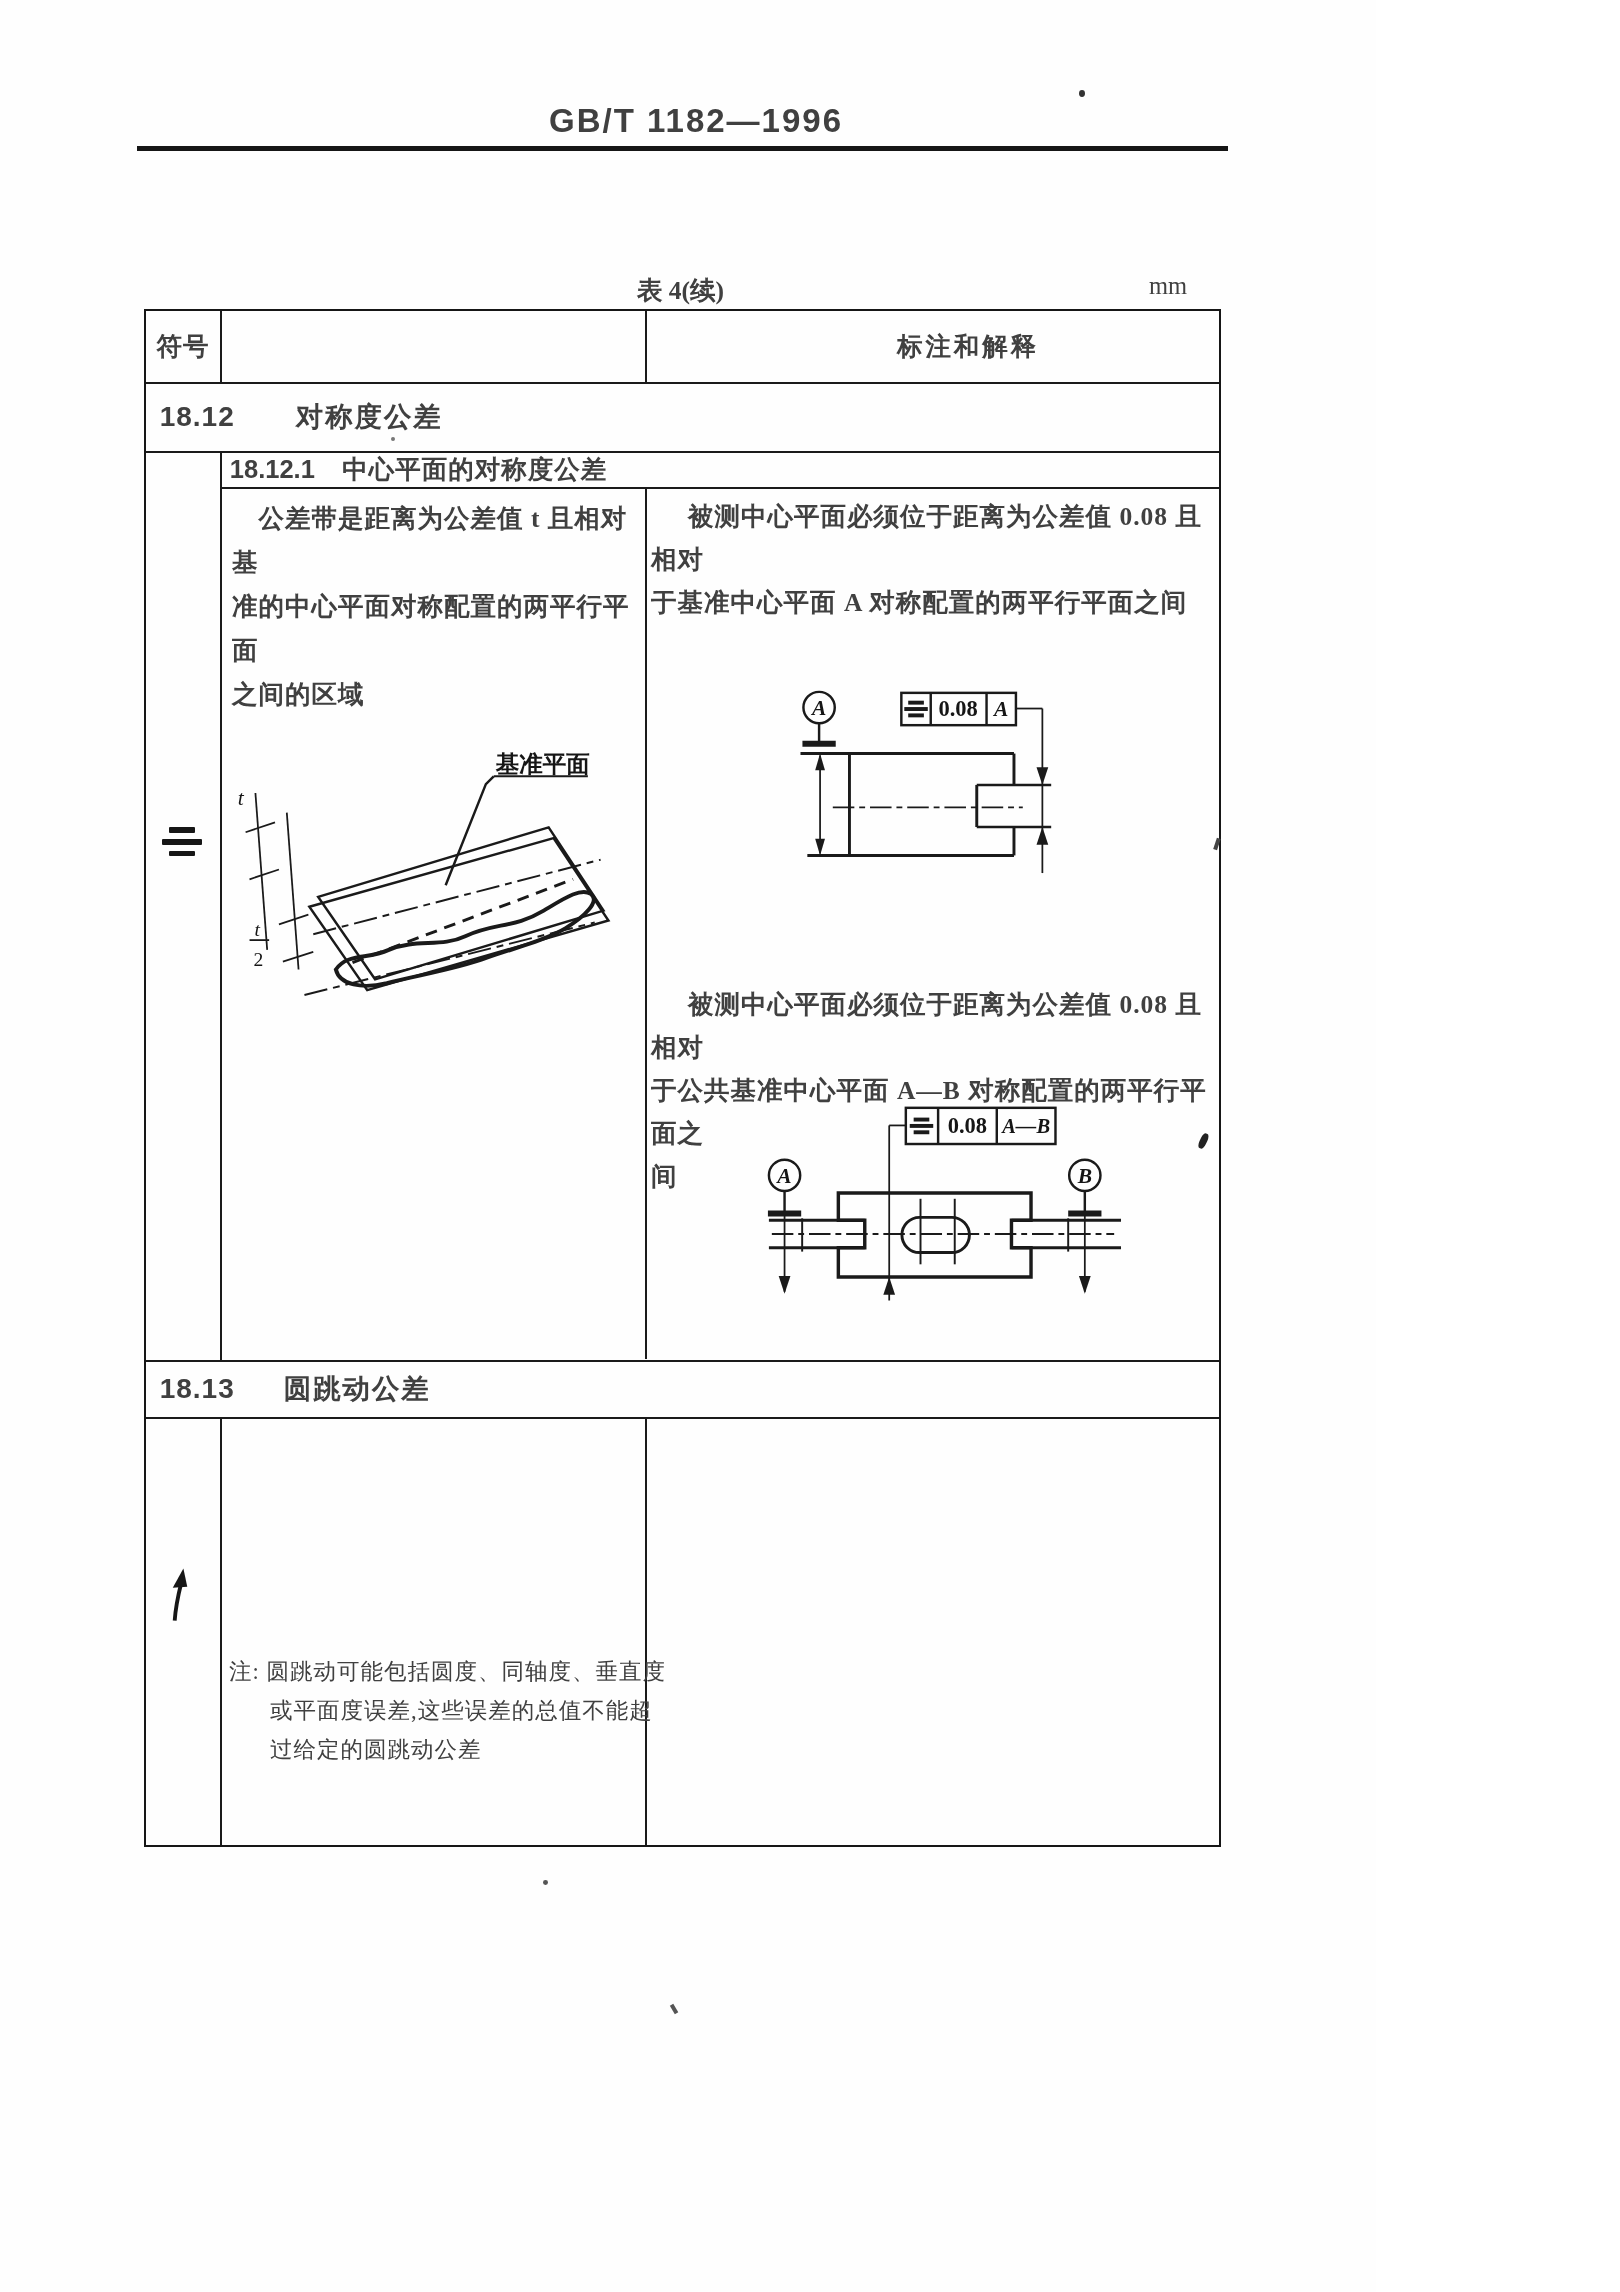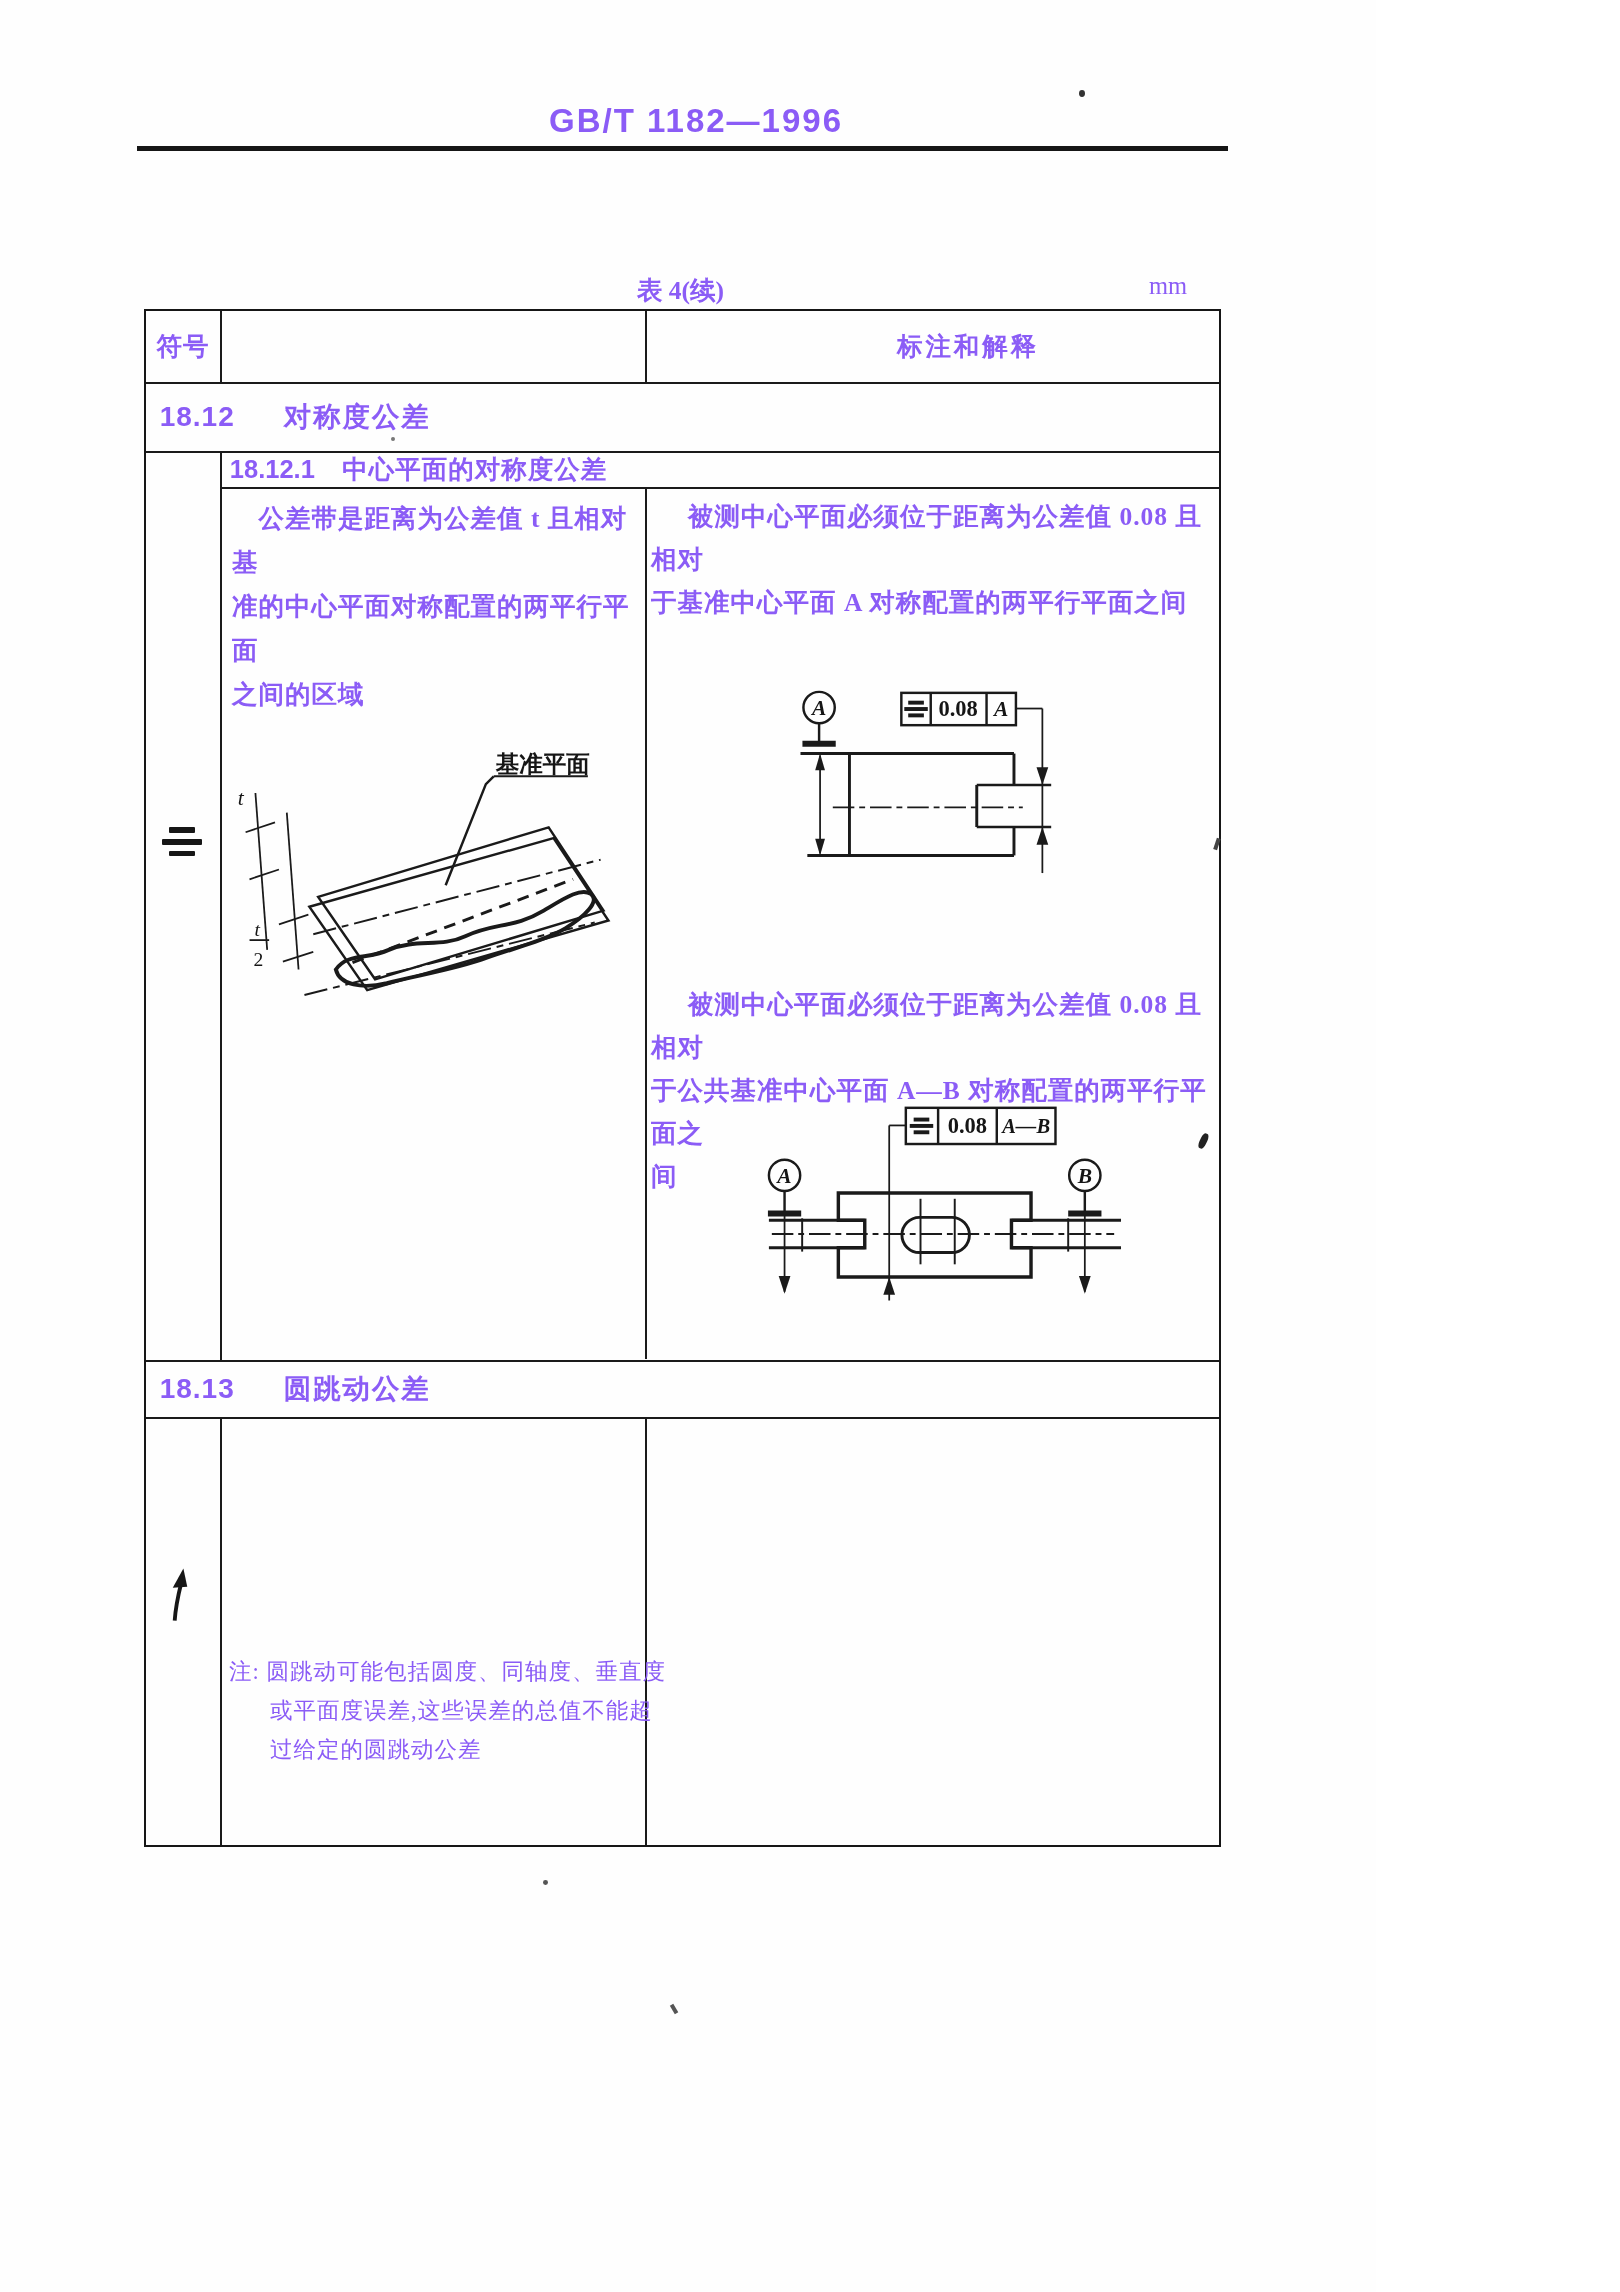--- a/index.html
+++ b/index.html
@@ -1,17 +1,17 @@
 <!DOCTYPE html>
 <html><head>
 <meta charset="utf-8">
 <style>
   html,body{margin:0;padding:0;background:#ffffff;}
   .page{position:relative;width:1376px;height:2293px;background:#fefefe;overflow:hidden;
-        font-family:"Liberation Serif","DejaVu Sans",serif;color:#8b5cf6;}
+        font-family:"Liberation Serif","DejaVu Sans",serif;color:#404040;}
   .abs{position:absolute;}
   .hline{position:absolute;height:2px;background:#1a1a1a;}
   .vline{position:absolute;width:2px;background:#1a1a1a;}
   .std-code{position:absolute;left:549px;top:102px;width:294px;text-align:center;
             font-size:33px;font-weight:bold;letter-spacing:2px;font-family:"Liberation Sans","DejaVu Sans",sans-serif;}
   .rule{position:absolute;left:137px;top:146px;width:1091px;height:4.9px;background:#161616;}
   .caption{position:absolute;left:144px;top:273px;width:1073px;text-align:center;
            font-size:25.5px;font-weight:bold;}
   .unit{position:absolute;left:1149px;top:272px;font-size:24.5px;}
   .tbl{position:absolute;left:144px;top:309px;width:1073px;height:1534px;border:2.9px solid #161616;}
@@ -53,21 +53,21 @@
     <div class="vline" style="left:74px;top:0;height:71px;"></div>
     <div class="vline" style="left:74px;top:140px;height:909px;"></div>
     <div class="vline" style="left:74px;top:1106px;height:428px;"></div>
     <div class="vline" style="left:499px;top:0;height:71px;"></div>
     <div class="vline" style="left:499px;top:176px;height:872px;"></div>
     <div class="vline" style="left:499px;top:1106px;height:428px;"></div>
 
     <div class="hcell" style="left:0;top:0;width:74px;height:71px;">符号</div>
     <div class="hcell" style="left:499px;top:0;width:574px;height:71px;letter-spacing:2.9px;padding-left:36px;">标注和解释</div>
 
-    <div class="clause-row" style="top:71px;height:70px;">
+    <div class="clause-row" style="top:71px;height:70px;gap:12px;">
       <span class="clause-num">18.12</span>
       <span class="clause-title">对称度公差</span>
     </div>
 
     <div class="clause-row" style="left:74px;top:140px;width:1000px;height:36px;">
       <span class="sub-num">18.12.1</span>
       <span class="sub-title">中心平面的对称度公差</span>
     </div>
 
     <div class="sym-bars" style="left:13.7px;top:516px;width:45px;">

